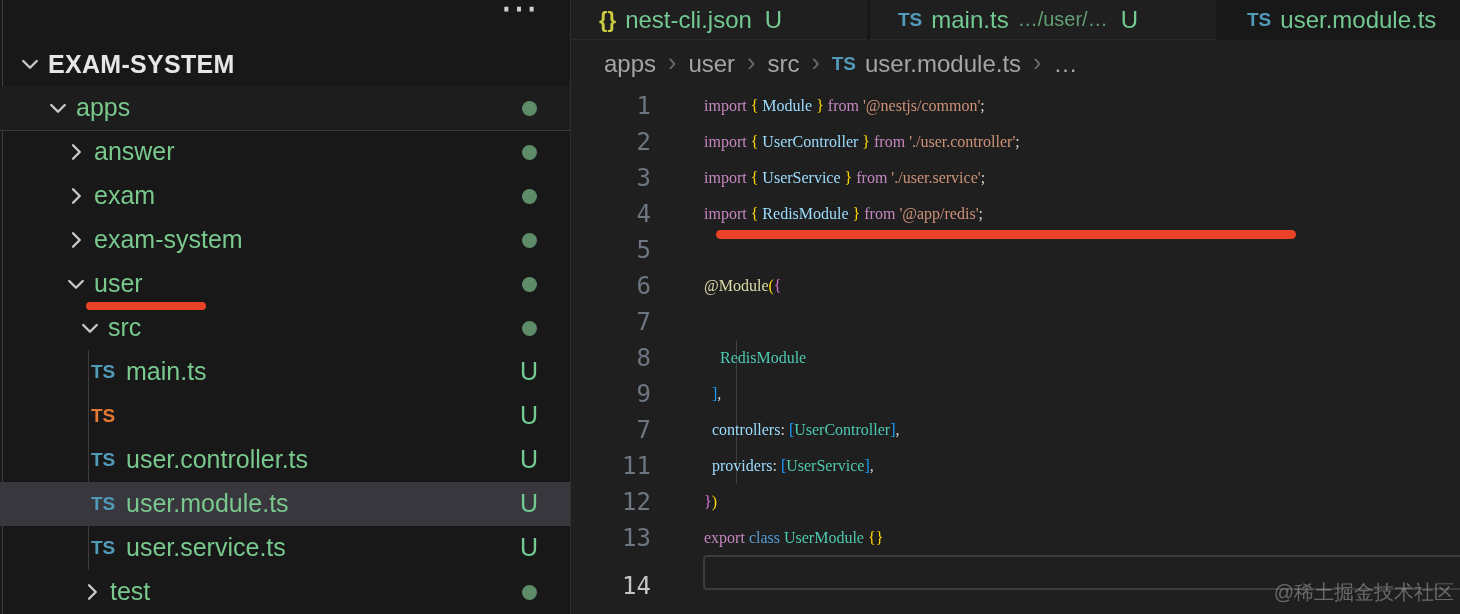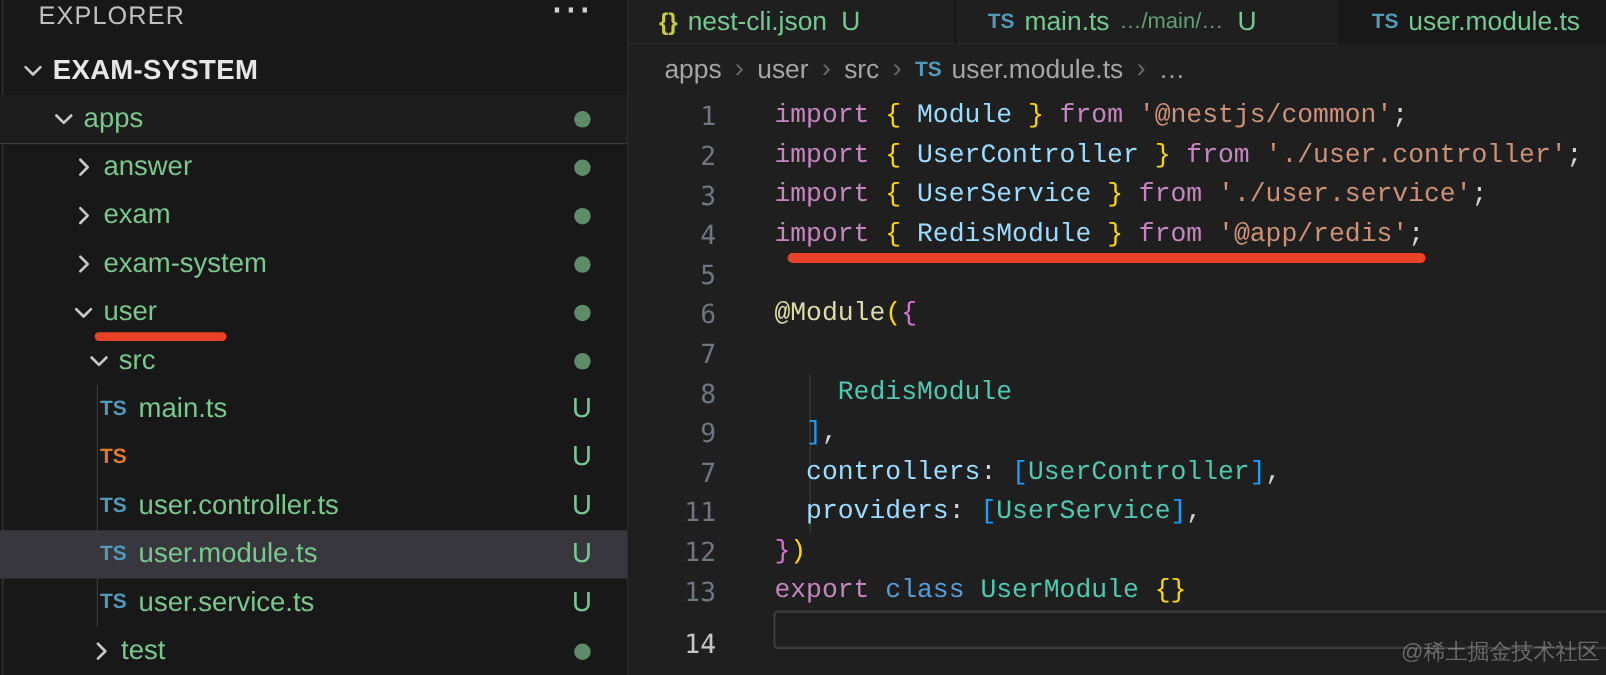--- a/index.html
+++ b/index.html
@@ -43,37 +43,36 @@
   .crumb{font-size:24px;color:#a5a5a5;white-space:nowrap;}
   .crumb-sep{font-size:25px;color:#6a6a6a;margin:0 12px;position:relative;top:-2px;}
   .crumb-ts{font-size:19px;font-weight:700;color:#519aba;margin-right:9px;}
 
   .codearea{position:absolute;left:0;top:88px;width:890px;height:526px;}
   .code-line{position:absolute;left:0;width:890px;height:36px;white-space:pre;}
   .ln{position:absolute;left:0;top:0;width:80px;text-align:right;
       font-family:"DejaVu Sans Mono","Liberation Mono",monospace;font-size:24px;line-height:36px;color:#6e7681;}
   .code-line.active .ln{color:#c6c6c6;}
   .code-text{position:absolute;left:133px;top:0;
-      font-family:Liberation Mono, monospace;font-size:24px;line-height:36px;color:#d4d4d4;}
+      font-family:Liberation Serif, serif;font-size:16px;line-height:36px;color:#d4d4d4;}
   .tk-kw{color:#c586c0}.tk-b1{color:#ffd700}.tk-b2{color:#da70d6}.tk-b3{color:#179fff}
   .tk-id{color:#9cdcfe}.tk-str{color:#ce9178}.tk-pn{color:#d4d4d4}.tk-dec{color:#dcdcaa}
   .tk-ty{color:#4ec9b0}.tk-ck{color:#569cd6}
   .curline{position:absolute;left:132px;right:-4px;top:467px;height:31px;border:2px solid #3c3c3c;border-radius:4px;}
   .editor-guide{position:absolute;left:165px;top:252px;width:1px;height:144px;background:#404040;}
   .code-red{position:absolute;left:145px;top:142px;width:580px;height:9px;border-radius:5px;background:#ea4226;z-index:2;}
   .watermark{position:absolute;right:6px;bottom:8px;font-size:20px;color:rgba(215,215,215,.4);}
 </style>
 </head>
 <body>
 
 <div class="app">
 
   <div class="sidebar">
     <div class="window-edge"></div>
-    <span class="sb-title">EXPLORER</span>
     <span class="more">⋯</span>
 
     <div class="section-row">
       <span class="twisty" id="section-twisty"><svg width="24" height="24" viewBox="0 0 16 16" fill="none">
             <path d="M3.5 6 L8 10.5 L12.5 6" stroke="#c8c8c8" stroke-width="1.6" stroke-linecap="round" stroke-linejoin="round"></path>
           </svg></span>
       <span class="section-label">EXAM-SYSTEM</span>
     </div>
 
     <div class="sidebar-guide"></div>
@@ -158,21 +157,21 @@
   <div class="editor">
     <div class="tabstrip" id="tabs">
         <div class="tab" style="left: 0px; width: 296px;">
           <span class="json-ico">{}</span>
           <span class="tab-title">nest-cli.json</span>
           <span class="tab-badge">U</span>
         </div>
         <div class="tab" style="left: 299px; width: 346px;">
           <span class="tab-ts">TS</span>
           <span class="tab-title">main.ts</span>
-          <span class="tab-desc">…/main/…</span>
+          <span class="tab-desc">…/user/…</span>
           <span class="tab-badge">U</span>
         </div>
         <div class="tab active" style="left: 648px; width: 242px;">
           <span class="tab-ts">TS</span>
           <span class="tab-title">user.module.ts</span>
         </div>
       </div>
     <div class="breadcrumb" id="crumbs">
         <span class="crumb">apps</span>
         <span class="crumb-sep">›</span>

